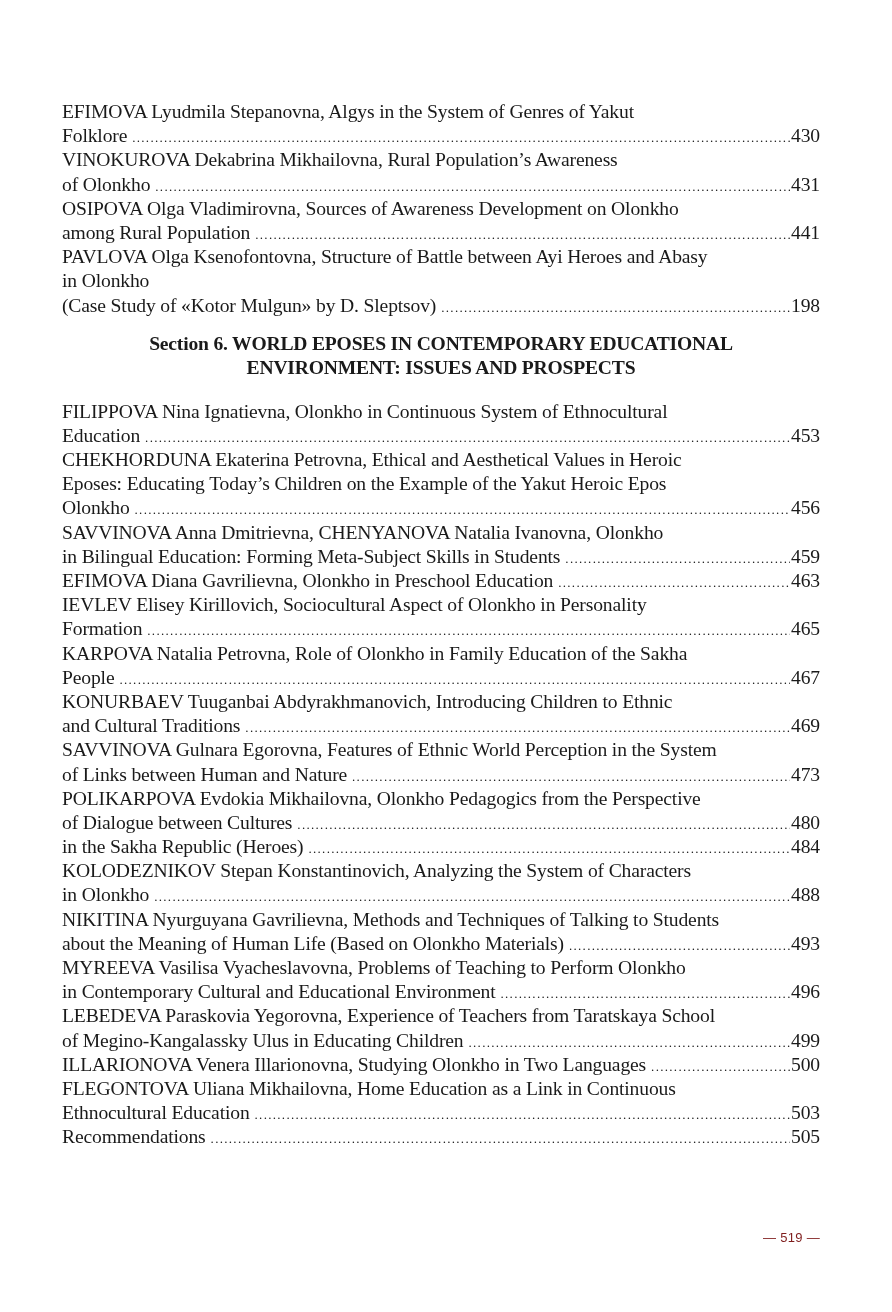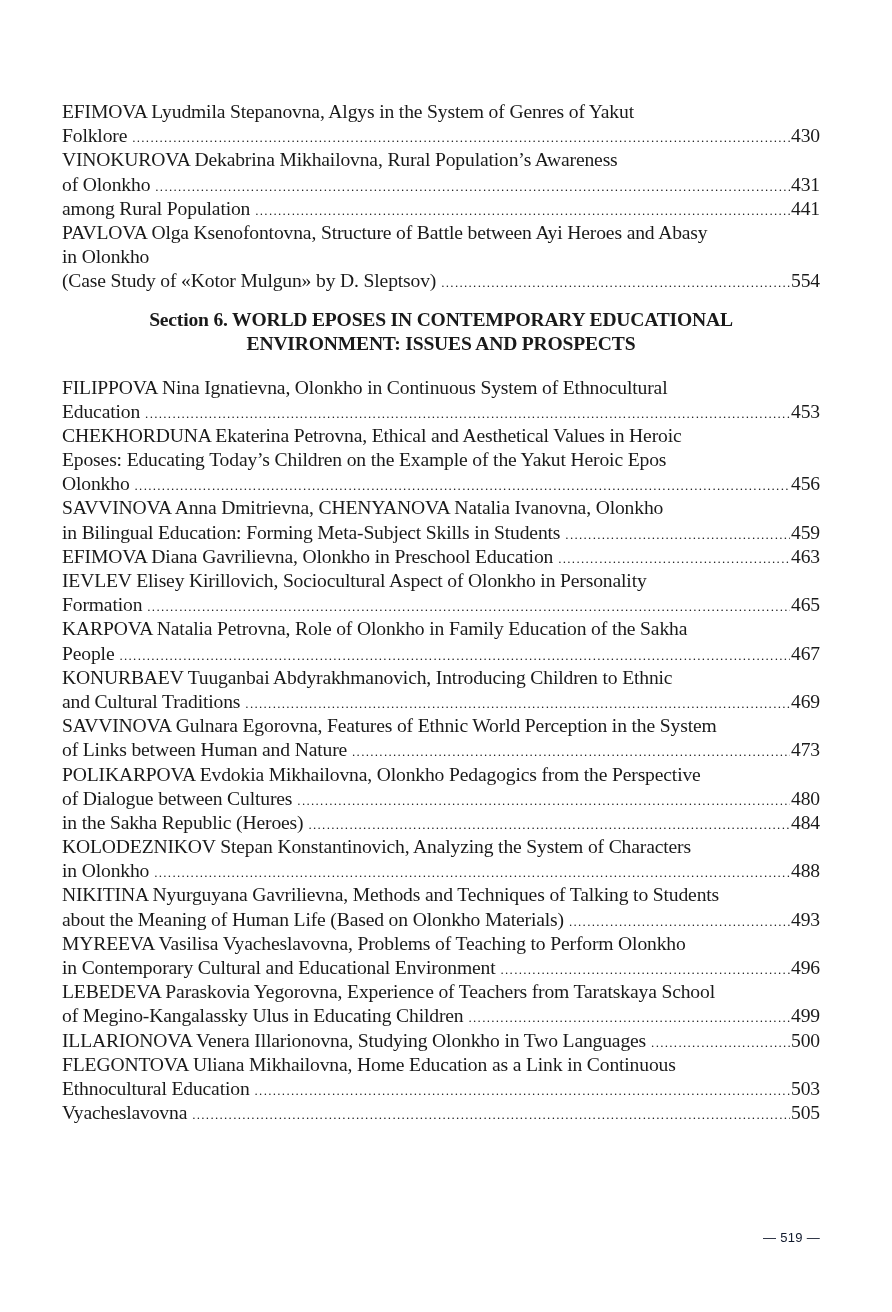--- a/index.html
+++ b/index.html
@@ -50,21 +50,21 @@
     margin: 14px 0 20px 0;
     padding: 0 20px;
     letter-spacing: -0.2px;
   }
   .entry { margin: 0; }
   .folio {
     position: absolute;
     right: 72px; top: 1230px;
     font-family: "Liberation Sans", "DejaVu Sans", sans-serif;
     font-size: 13px;
-    color: #0f172a;
+    color: #7f1d1d;
     letter-spacing: 0.3px;
   }
 </style>
 </head>
 <body>
 
 <div class="page">
   <div id="top-list">
       <div class="entry">
         <div class="line">EFIMOVA Lyudmila Stepanovna, Algys in the System of Genres of Yakut</div>
@@ -76,33 +76,34 @@
       </div>
       <div class="entry">
         <div class="line">VINOKUROVA Dekabrina Mikhailovna, Rural Population’s Awareness</div>
         <div class="line leader-line">
           <span class="txt">of Olonkho</span>
           <span class="dots"></span>
           <span class="pg">431</span>
         </div>
       </div>
       <div class="entry">
+        <div class="line">OSIPOVA Olga Vladimirovna, Sources of Awareness Development on Olonkho</div>
         <div class="line leader-line">
           <span class="txt">among Rural Population</span>
           <span class="dots"></span>
           <span class="pg">441</span>
         </div>
       </div>
       <div class="entry">
         <div class="line">PAVLOVA Olga Ksenofontovna, Structure of Battle between Ayi Heroes and Abasy</div>
         <div class="line">in Olonkho</div>
         <div class="line leader-line">
           <span class="txt">(Case Study of «Kotor Mulgun» by D. Sleptsov)</span>
           <span class="dots"></span>
-          <span class="pg">554</span>
+          <span class="pg">198</span>
         </div>
       </div>
     </div>
 
   <div class="section-heading">
     <div>Section 6. WORLD EPOSES IN CONTEMPORARY EDUCATIONAL</div>
     <div>ENVIRONMENT: ISSUES AND PROSPECTS</div>
   </div>
 
   <div id="section-list">
@@ -227,21 +228,21 @@
       <div class="entry">
         <div class="line">FLEGONTOVA Uliana Mikhailovna, Home Education as a Link in Continuous</div>
         <div class="line leader-line">
           <span class="txt">Ethnocultural Education</span>
           <span class="dots"></span>
           <span class="pg">503</span>
         </div>
       </div>
       <div class="entry">
         <div class="line leader-line">
-          <span class="txt">Vyacheslavovna</span>
+          <span class="txt">Recommendations</span>
           <span class="dots"></span>
           <span class="pg">505</span>
         </div>
       </div>
     </div>
 </div>
 
 <div class="folio">— 519 —</div>
 
 </body></html>

